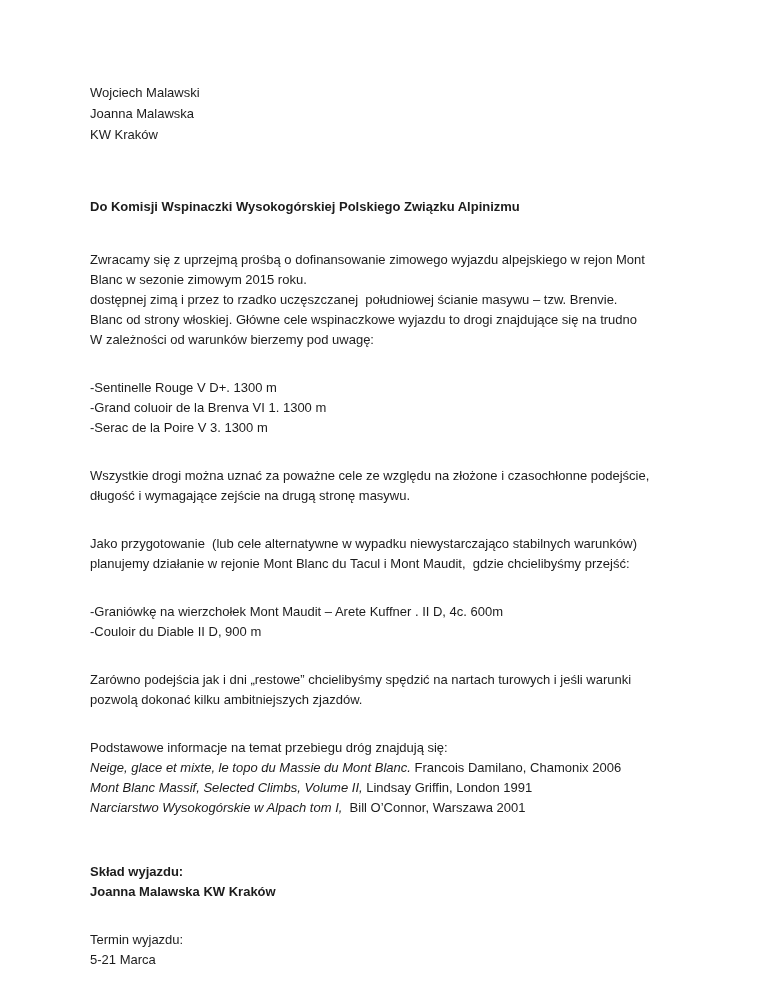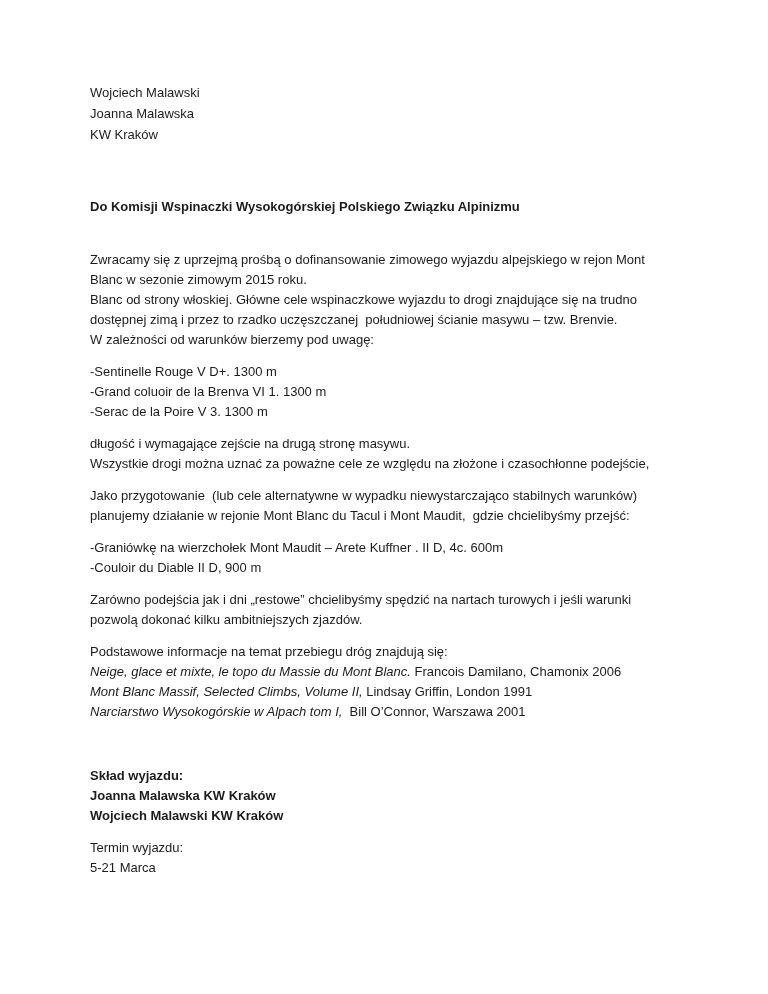--- a/index.html
+++ b/index.html
@@ -12,21 +12,21 @@
     overflow: hidden;
   }
   .page {
     width: 752px;
     height: 994px;
     padding: 82px 40px 0 90px;
     font-size: 13px;
     line-height: 20px;
   }
   .line { white-space: pre; }
-  .block { margin-top: 12px; }
+  .block { margin-top: 28px; }
   .sender-block { margin-top: 0; line-height: 21px; }
   .heading {
     margin-top: 52px;
     margin-right: 50px;
     font-weight: bold;
     text-align: left;
     white-space: pre;
   }
   .intro-block { margin-top: 33px; }
   .team-block { margin-top: 44px; font-weight: bold; }
@@ -41,34 +41,34 @@
     <div class="line">Wojciech Malawski</div>
     <div class="line">Joanna Malawska</div>
     <div class="line">KW Kraków</div>
   </div>
 
   <div class="heading">Do Komisji Wspinaczki Wysokogórskiej Polskiego Związku Alpinizmu</div>
 
   <div class="block intro-block">
     <div class="line">Zwracamy się z uprzejmą prośbą o dofinansowanie zimowego wyjazdu alpejskiego w rejon Mont</div>
     <div class="line">Blanc w sezonie zimowym 2015 roku.</div>
+    <div class="line">dostępnej zimą i przez to rzadko uczęszczanej  południowej ścianie masywu – tzw. Brenvie.</div>
     <div class="line">Blanc od strony włoskiej. Główne cele wspinaczkowe wyjazdu to drogi znajdujące się na trudno</div>
-    <div class="line">dostępnej zimą i przez to rzadko uczęszczanej  południowej ścianie masywu – tzw. Brenvie.</div>
     <div class="line">W zależności od warunków bierzemy pod uwagę:</div>
   </div>
 
   <div class="block">
     <div class="line">-Sentinelle Rouge V D+. 1300 m</div>
     <div class="line">-Grand coluoir de la Brenva VI 1. 1300 m</div>
     <div class="line">-Serac de la Poire V 3. 1300 m</div>
   </div>
 
   <div class="block">
+    <div class="line">Wszystkie drogi można uznać za poważne cele ze względu na złożone i czasochłonne podejście,</div>
     <div class="line">długość i wymagające zejście na drugą stronę masywu.</div>
-    <div class="line">Wszystkie drogi można uznać za poważne cele ze względu na złożone i czasochłonne podejście,</div>
   </div>
 
   <div class="block">
     <div class="line">Jako przygotowanie  (lub cele alternatywne w wypadku niewystarczająco stabilnych warunków)</div>
     <div class="line">planujemy działanie w rejonie Mont Blanc du Tacul i Mont Maudit,  gdzie chcielibyśmy przejść:</div>
   </div>
 
   <div class="block">
     <div class="line">-Graniówkę na wierzchołek Mont Maudit – Arete Kuffner . II D, 4c. 600m</div>
     <div class="line">-Couloir du Diable II D, 900 m</div>
@@ -82,21 +82,20 @@
   <div class="block">
     <div class="line">Podstawowe informacje na temat przebiegu dróg znajdują się:</div>
     <div class="line"><span class="italic">Neige, glace et mixte, le topo du Massie du Mont Blanc.</span><span> Francois Damilano, Chamonix 2006</span></div>
     <div class="line"><span class="italic">Mont Blanc Massif, Selected Climbs, Volume II,</span><span> Lindsay Griffin, London 1991</span></div>
     <div class="line"><span class="italic">Narciarstwo Wysokogórskie w Alpach tom I,</span><span>  Bill O’Connor, Warszawa 2001</span></div>
   </div>
 
   <div class="block team-block">
     <div class="line">Skład wyjazdu:</div>
     <div class="line">Joanna Malawska KW Kraków</div>
-    <div class="line">Wojciech Malawski KW Kraków</div>
   </div>
 
   <div class="block">
     <div class="line">Termin wyjazdu:</div>
     <div class="line">5-21 Marca</div>
   </div>
 
 </div>
 
 </body></html>

